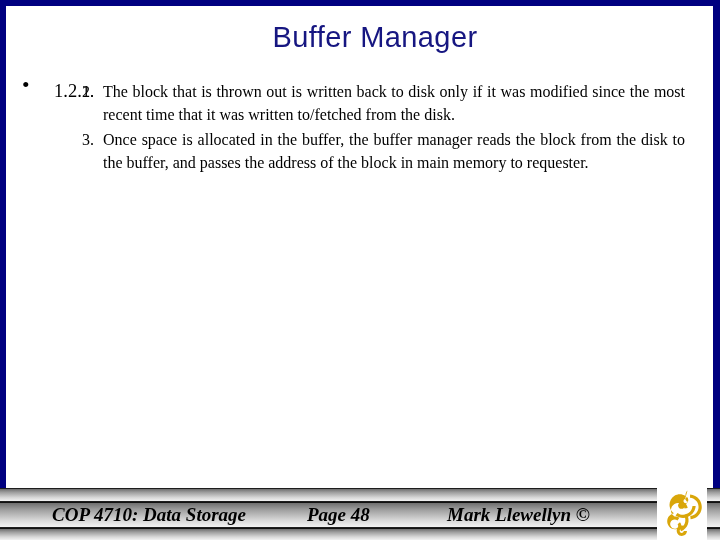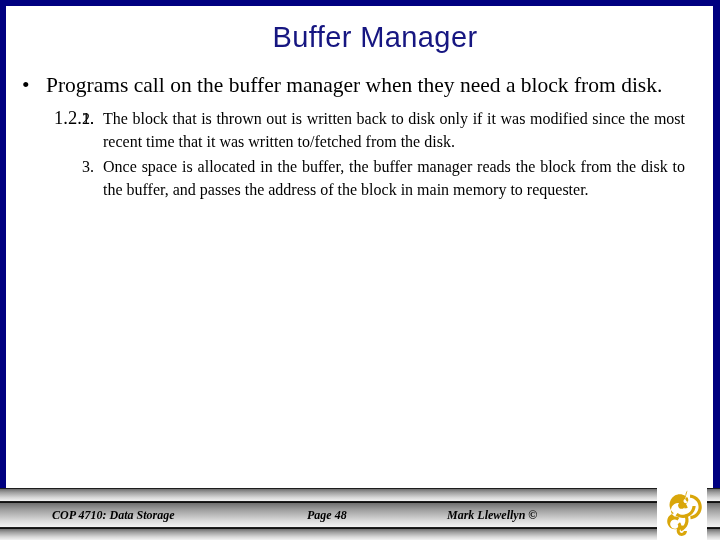--- a/index.html
+++ b/index.html
@@ -160,21 +160,21 @@
     position: absolute;
     left: 0;
     top: 15px;
     width: 650px;
     height: 24px;
     display: flex;
     align-items: center;
     font-family: "Liberation Serif", serif;
     font-weight: bold;
     font-style: italic;
-    font-size: 12px;
+    font-size: 19px;
     color: #000000;
     white-space: nowrap;
   }
   #footer-course { position: absolute; left: 52px;  }
   #footer-page   { position: absolute; left: 307px; }
   #footer-author { position: absolute; left: 447px; }
 
   
   #logo-box {
     position: absolute;
@@ -195,21 +195,20 @@
   <div class="frame-edge" id="edge-top"></div>
   <div class="frame-edge" id="edge-left"></div>
   <div class="frame-edge" id="edge-right"></div>
 
   <div id="title">Buffer Manager</div>
 
   <div id="body">
 
     <div class="lvl1">
       <span class="bullet">•</span>
-      <span>Programs call on the buffer manager when they need a block from disk.</span>
     </div>
 
     <ol class="lvl2-list">
       <li class="lvl2-item">
         <span class="num">1.</span>
       </li>
       <li class="lvl2-item shift">
         <span class="num">2.</span>
       </li>
     </ol>

